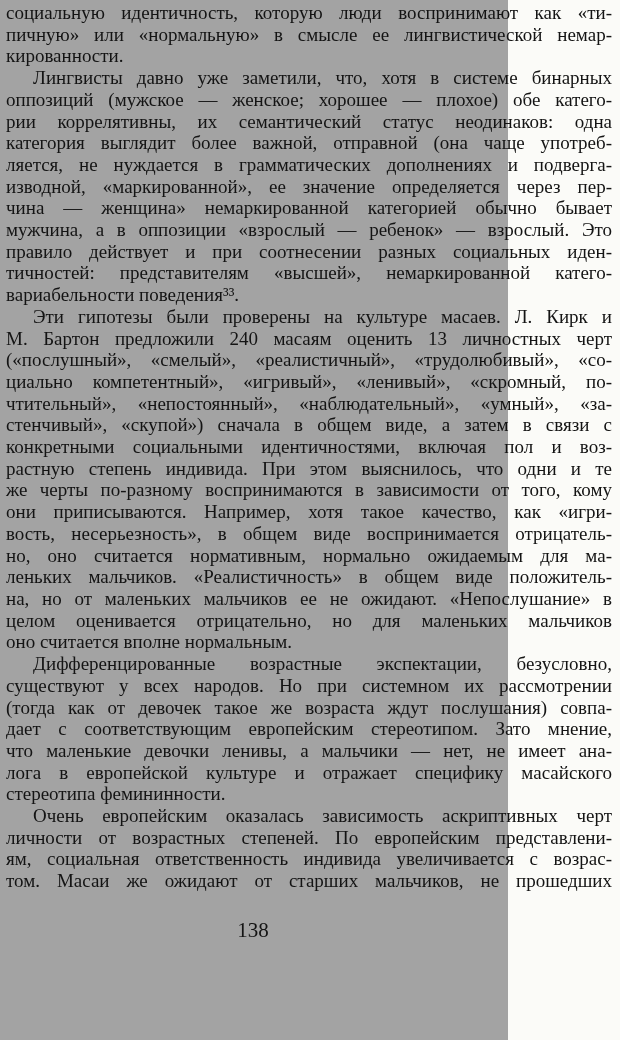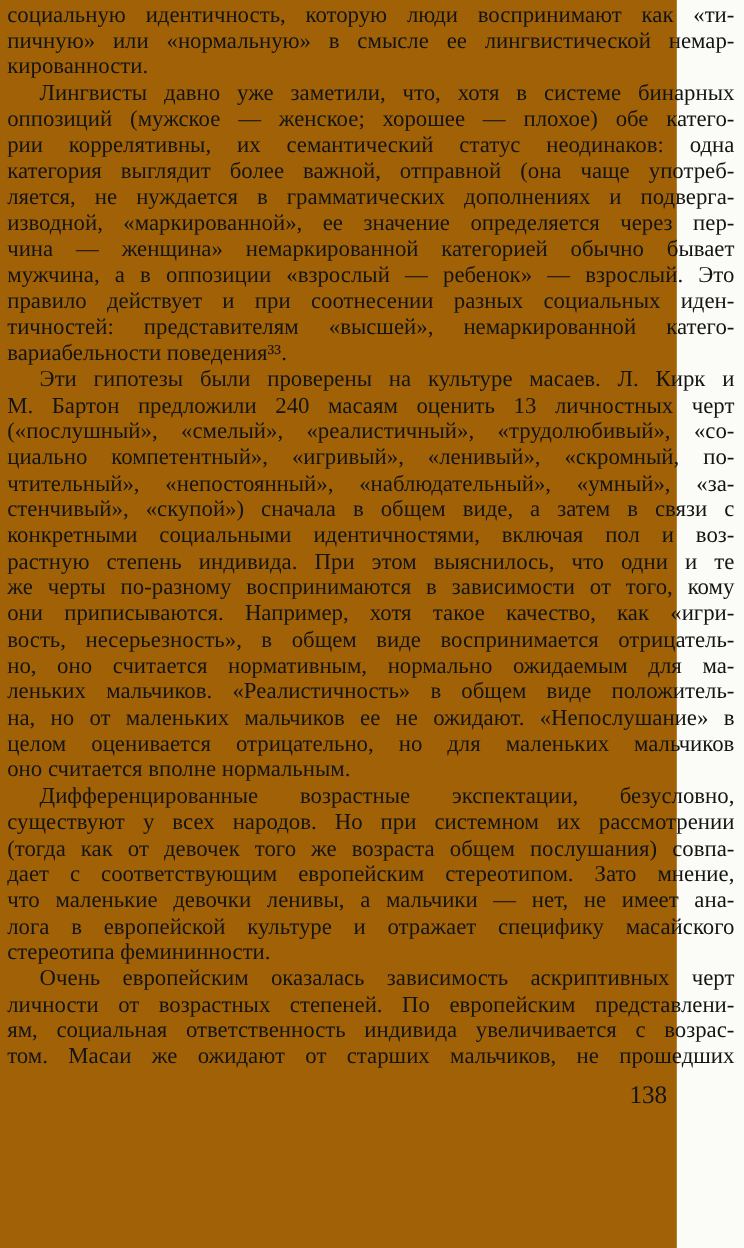--- a/index.html
+++ b/index.html
@@ -5,24 +5,24 @@
   html, body {
     margin: 0;
     padding: 0;
     width: 620px;
     height: 1040px;
     overflow: hidden;
     background: #fbfbf8;
   }
   .book-page {
     box-sizing: border-box;
-    width: 564px;
+    width: 508px;
     height: 1040px;
     padding: 2px 8px 0 6px;
-    background: #a16207;
+    background: #a3a3a3;
     color: #141414;
     font-family: "Liberation Serif", serif;
   }
   .text-block {
     width: 606px;
   }
   .line {
     font-size: 19px;
     line-height: 21.7px;
     text-align: justify;
@@ -30,25 +30,25 @@
     white-space: normal;
     color: #141414;
   }
   .line.indent {
     text-indent: 27px;
   }
   .line.para-end {
     text-align-last: left;
   }
   .page-footer {
-    margin-top: 8px;
+    margin-top: 26px;
     font-size: 21px;
     line-height: 24px;
     color: #141414;
-    text-align: right;
+    text-align: center;
   }
 </style>
 </head>
 <body>
 
 <div class="book-page">
   <div class="text-block">
       <div class="line">социальную идентичность, которую люди воспринимают как «ти-</div>
       <div class="line">пичную» или «нормальную» в смысле ее лингвистической немар-</div>
       <div class="line para-end">кированности.</div>
@@ -74,21 +74,21 @@
       <div class="line">же черты по-разному воспринимаются в зависимости от того, кому</div>
       <div class="line">они приписываются. Например, хотя такое качество, как «игри-</div>
       <div class="line">вость, несерьезность», в общем виде воспринимается отрицатель-</div>
       <div class="line">но, оно считается нормативным, нормально ожидаемым для ма-</div>
       <div class="line">леньких мальчиков. «Реалистичность» в общем виде положитель-</div>
       <div class="line">на, но от маленьких мальчиков ее не ожидают. «Непослушание» в</div>
       <div class="line">целом оценивается отрицательно, но для маленьких мальчиков</div>
       <div class="line para-end">оно считается вполне нормальным.</div>
       <div class="line indent">Дифференцированные возрастные экспектации, безусловно,</div>
       <div class="line">существуют у всех народов. Но при системном их рассмотрении</div>
-      <div class="line">(тогда как от девочек того же возраста общем послушания) совпа-</div>
+      <div class="line">(тогда как от девочек такое же возраста ждут послушания) совпа-</div>
       <div class="line">дает с соответствующим европейским стереотипом. Зато мнение,</div>
       <div class="line">что маленькие девочки ленивы, а мальчики — нет, не имеет ана-</div>
       <div class="line">лога в европейской культуре и отражает специфику масайского</div>
       <div class="line para-end">стереотипа фемининности.</div>
       <div class="line indent">Очень европейским оказалась зависимость аскриптивных черт</div>
       <div class="line">личности от возрастных степеней. По европейским представлени-</div>
       <div class="line">ям, социальная ответственность индивида увеличивается с возрас-</div>
       <div class="line">том. Масаи же ожидают от старших мальчиков, не прошедших</div>
     </div>
   <div class="page-footer">

